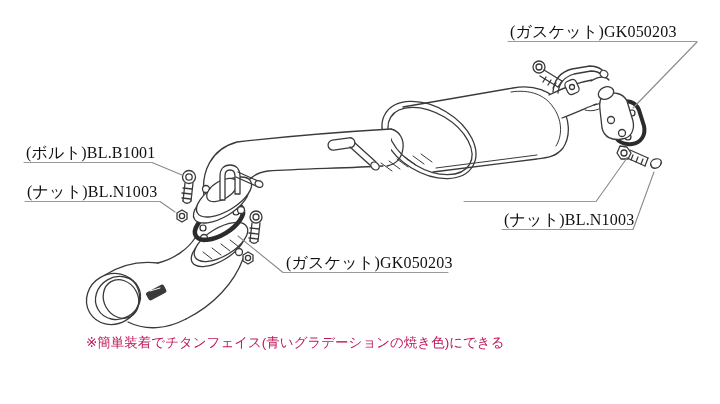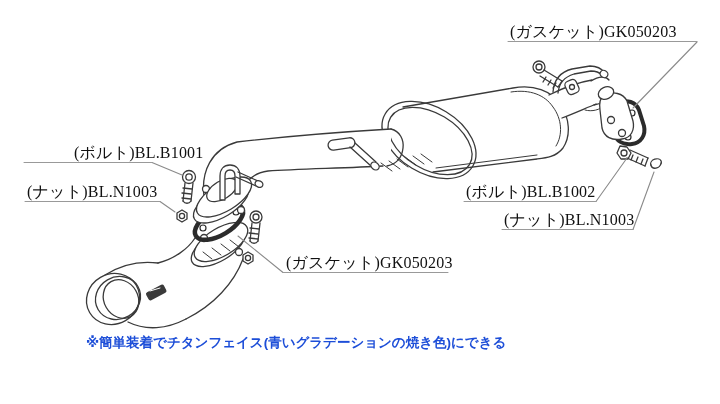--- a/index.html
+++ b/index.html
@@ -16,24 +16,24 @@
     font-size:16px;
     line-height:16px;
     color:#111111;
     white-space:nowrap;
     letter-spacing:0.2px;
   }
   .note{
     position:absolute;
     left:86px;top:334px;
     font-family:"Liberation Sans","DejaVu Sans",sans-serif;
-    font-weight:700;
+    font-weight:400;
     font-size:13.5px;
     line-height:17.5px;
-    color:#1d4ed8;
+    color:#be185d;
     white-space:nowrap;
   }
   .note .l2{padding-left:17px;}
 </style>
 </head>
 <body>
 
 <div class="stage">
 
   <svg width="720" height="404" viewBox="0 0 720 404">
@@ -217,27 +217,26 @@
         <path d="M 25 201.5 L 160 201.5"></path>
         <path d="M 283 272.5 L 448 272.5"></path>
         <path d="M 464 201.5 L 596 201.5"></path>
         <path d="M 502 229.5 L 633 229.5"></path>
       </g>
     </g>
   </svg>
 
   <div class="part-label" style="left:510px;top:24px;">(ガスケット)GK050203</div>
 
-  <div class="part-label" style="left:26px;top:145px;margin-left:48px;">(ボルト)BL.B1001</div>
+  <div class="part-label" style="left:26px;top:145px;">(ボルト)BL.B1001</div>
 
   <div class="part-label" style="left:27px;top:184px;">(ナット)BL.N1003</div>
 
   <div class="part-label" style="left:286px;top:255px;">(ガスケット)GK050203</div>
 
-  <div class="part-label" style="left:466px;top:184px;">(ボルト)BL.B1002</div>
 
   <div class="part-label" style="left:504px;top:212px;">(ナット)BL.N1003</div>
 
   <div class="note">
     <div class="l1">※簡単装着でチタンフェイス(青いグラデーションの焼き色)にできる</div>
   </div>
 
 </div>
 
 </body></html>

